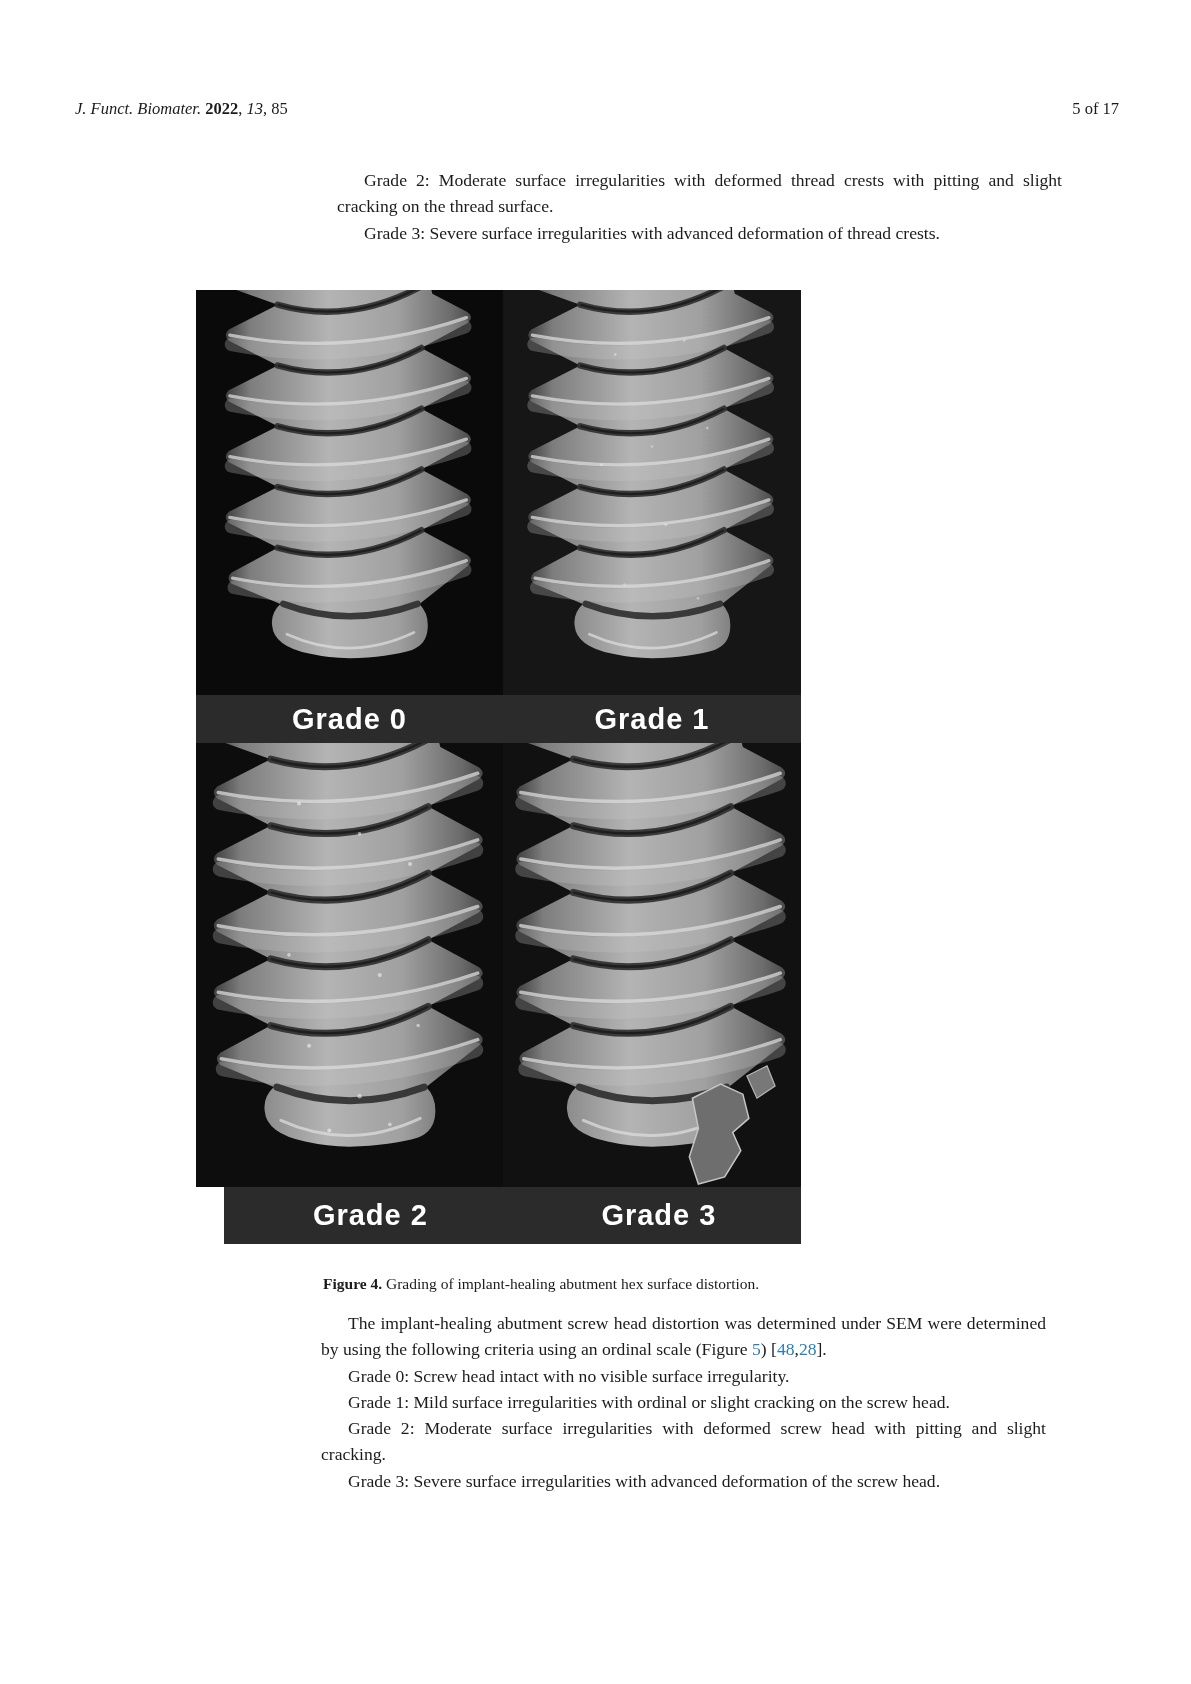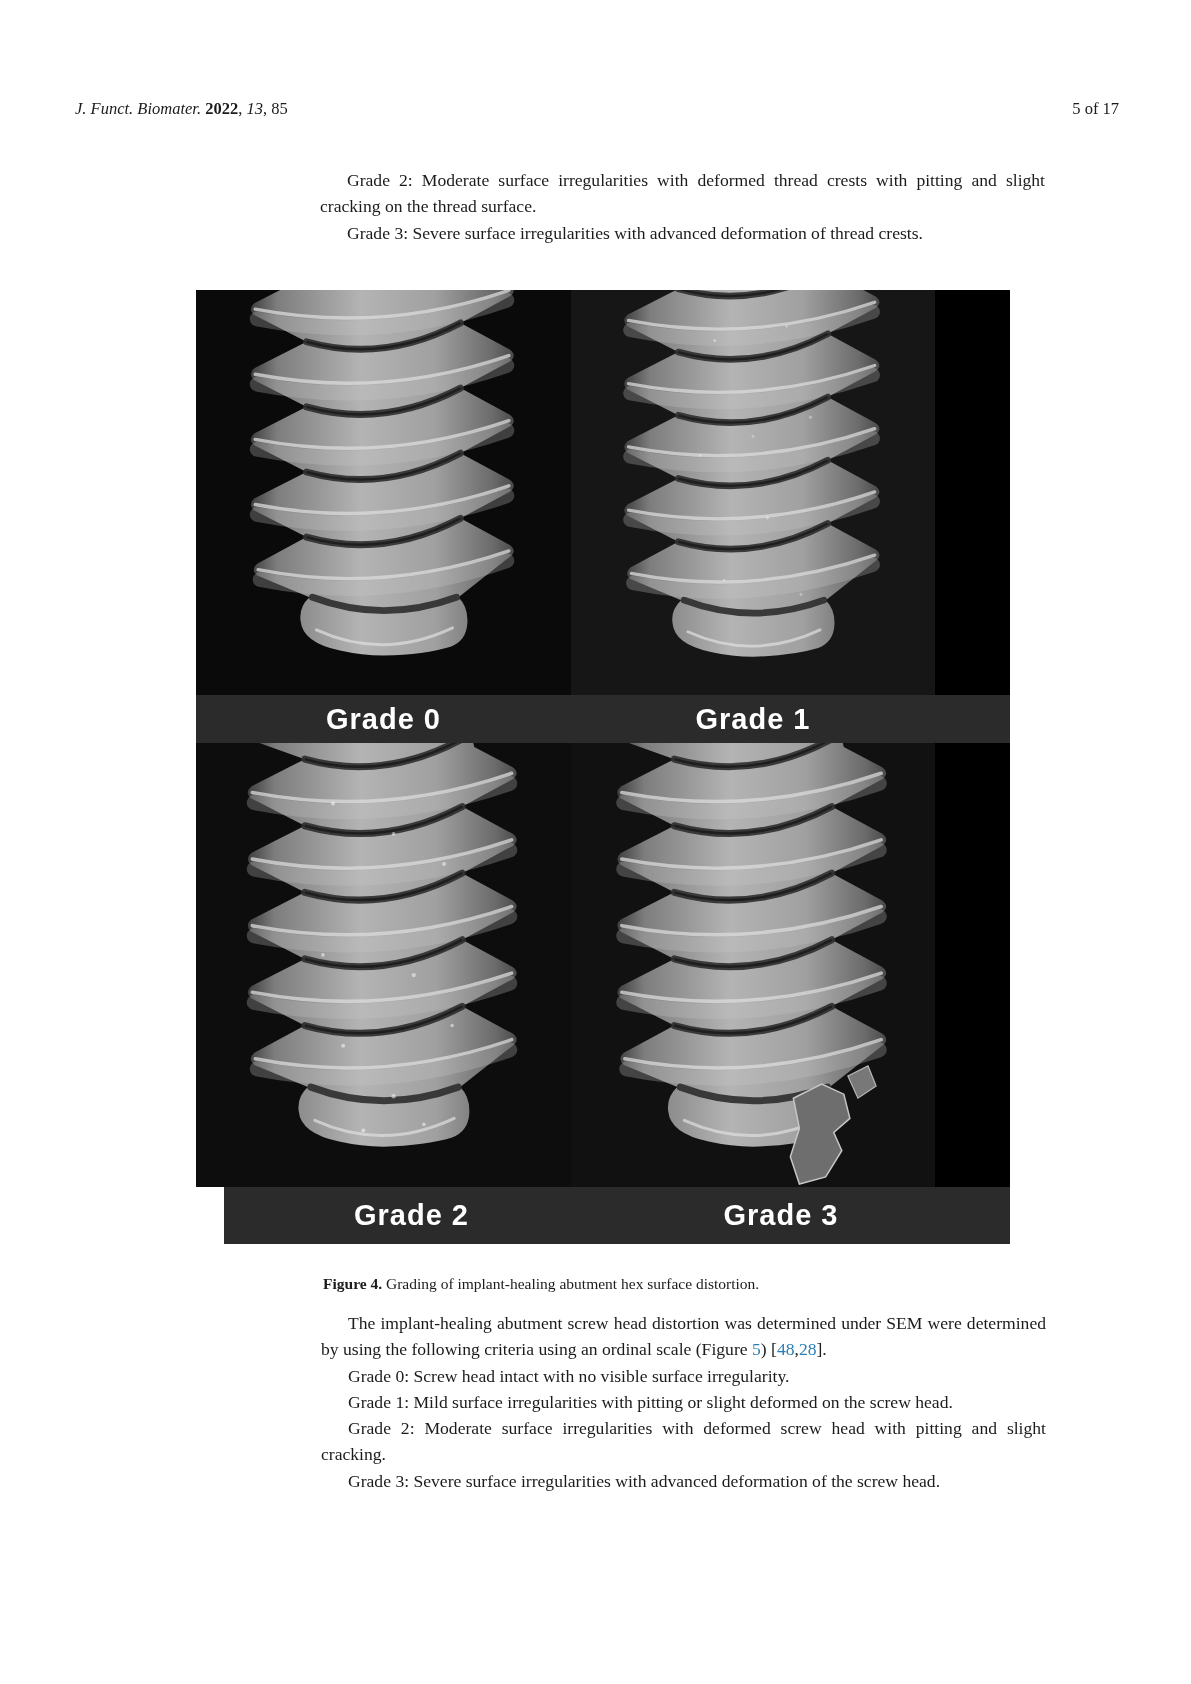--- a/index.html
+++ b/index.html
@@ -13,25 +13,25 @@
     position:absolute; top:99px; left:75px; right:72px;
     display:flex; justify-content:space-between; align-items:baseline;
     font-size:16.5px;
     gap:37px;
   }
   .hdr .it { font-style:italic; }
   .hdr .bd { font-weight:bold; }
   
   .txt { text-align:justify; font-size:17.6px; line-height:26.3px; }
   .txt p { margin:0; text-indent:27px; }
-  .intro { position:absolute; top:167px; left:320px; width:725px; }
+  .intro { position:absolute; top:167px; left:337px; width:725px; }
   .bodyblock { position:absolute; top:1310px; left:321px; width:725px; }
   .link { color:#2a7db5; cursor:pointer; }
   
-  .figure { position:absolute; top:290px; left:196px; width:814px; }
+  .figure { position:absolute; top:290px; left:196px; width:605px; }
   .fig-row { display:flex; background:#000; }
   .fig-row-top { height:405px; }
   .fig-row-bottom { height:444px; }
   .fig-panel { overflow:hidden; }
   .fig-panel.pl { width:375px; }
   .fig-panel.pr { width:364px; }
   .sem { width:100%; height:100%; display:block; }
   .fig-band { background:#2b2b2b; display:flex; }
   .fig-band.b1 { height:48px; }
   .fig-band.b2 { height:57px;margin-left:28px; }
@@ -187,18 +187,18 @@
     </div>
   </div>
 
   <div class="caption">
     <span class="cb">Figure 4.</span><span> Grading of implant-healing abutment hex surface distortion.</span>
   </div>
 
   <div class="bodyblock txt">
     <p><span>The implant-healing abutment screw head distortion was determined under SEM were determined by using the following criteria using an ordinal scale (Figure </span><span class="link">5</span><span>) [</span><span class="link">48</span><span>,</span><span class="link">28</span><span>].</span></p>
     <p>Grade 0: Screw head intact with no visible surface irregularity.</p>
-    <p>Grade 1: Mild surface irregularities with pitting or slight deformed on the screw head.</p>
+    <p>Grade 1: Mild surface irregularities with ordinal or slight cracking on the screw head.</p>
     <p>Grade 2: Moderate surface irregularities with deformed screw head with pitting and slight cracking.</p>
     <p>Grade 3: Severe surface irregularities with advanced deformation of the screw head.</p>
   </div>
 
 </div>
 
 </body></html>

